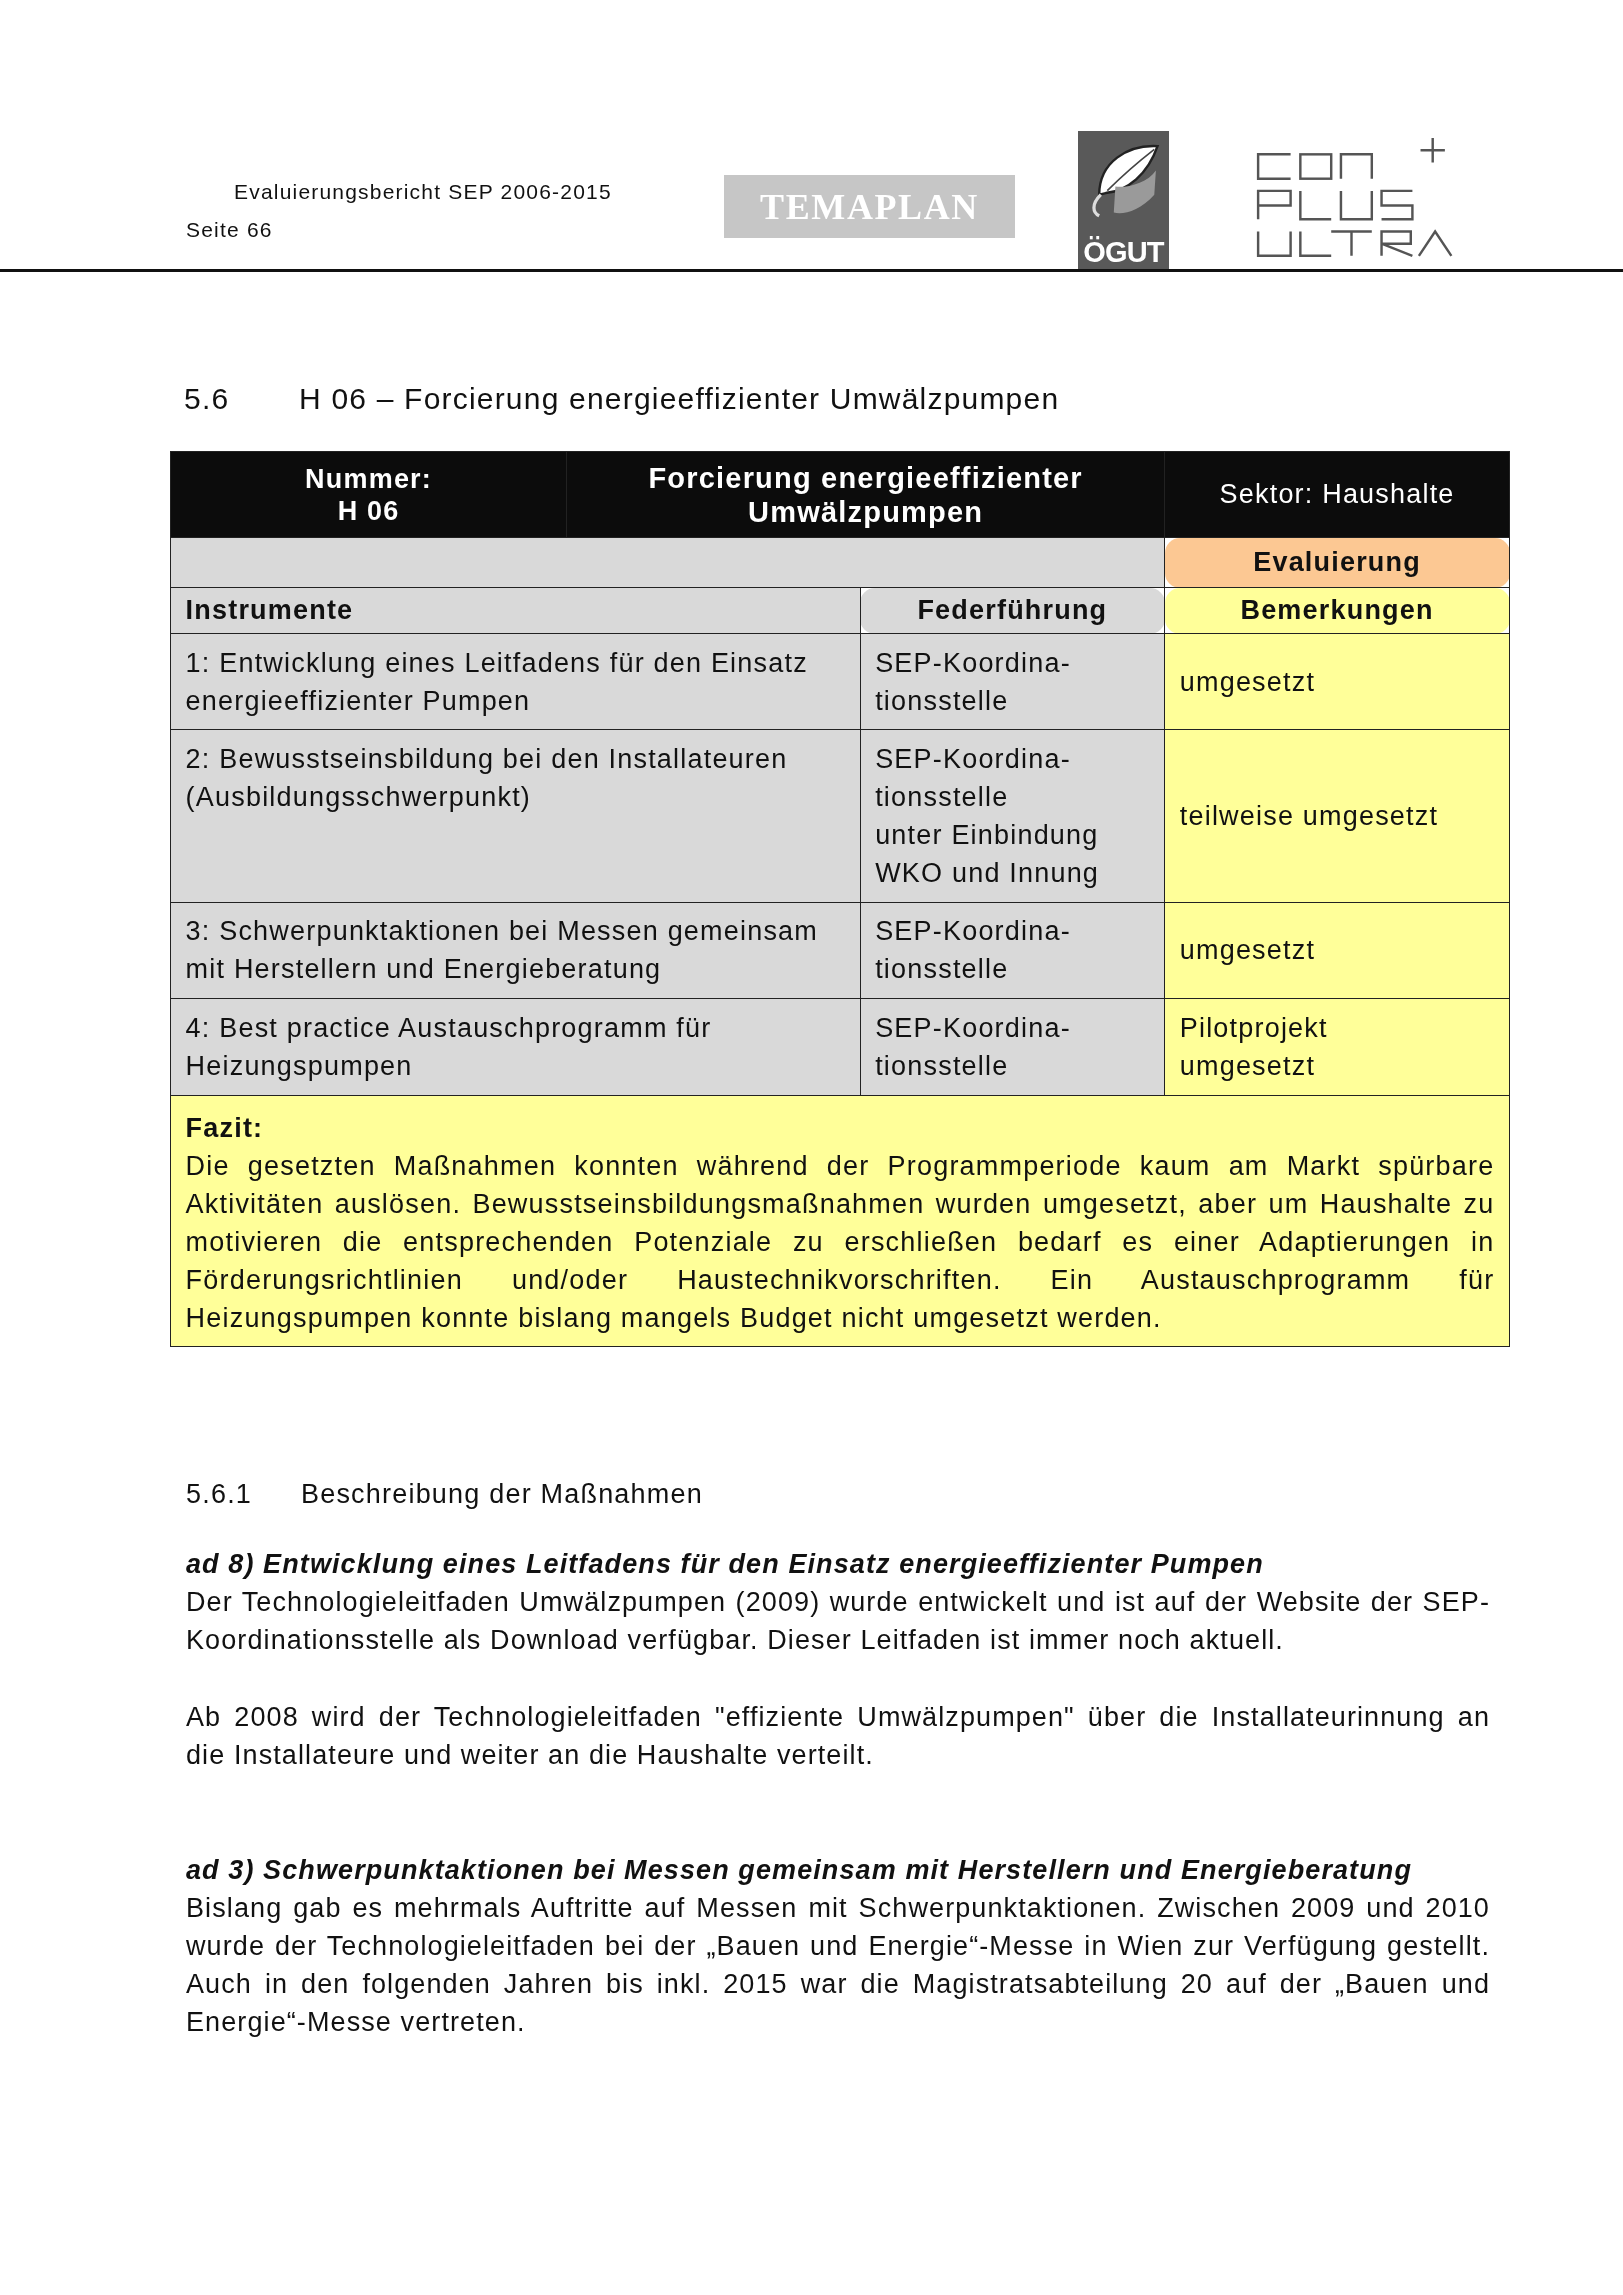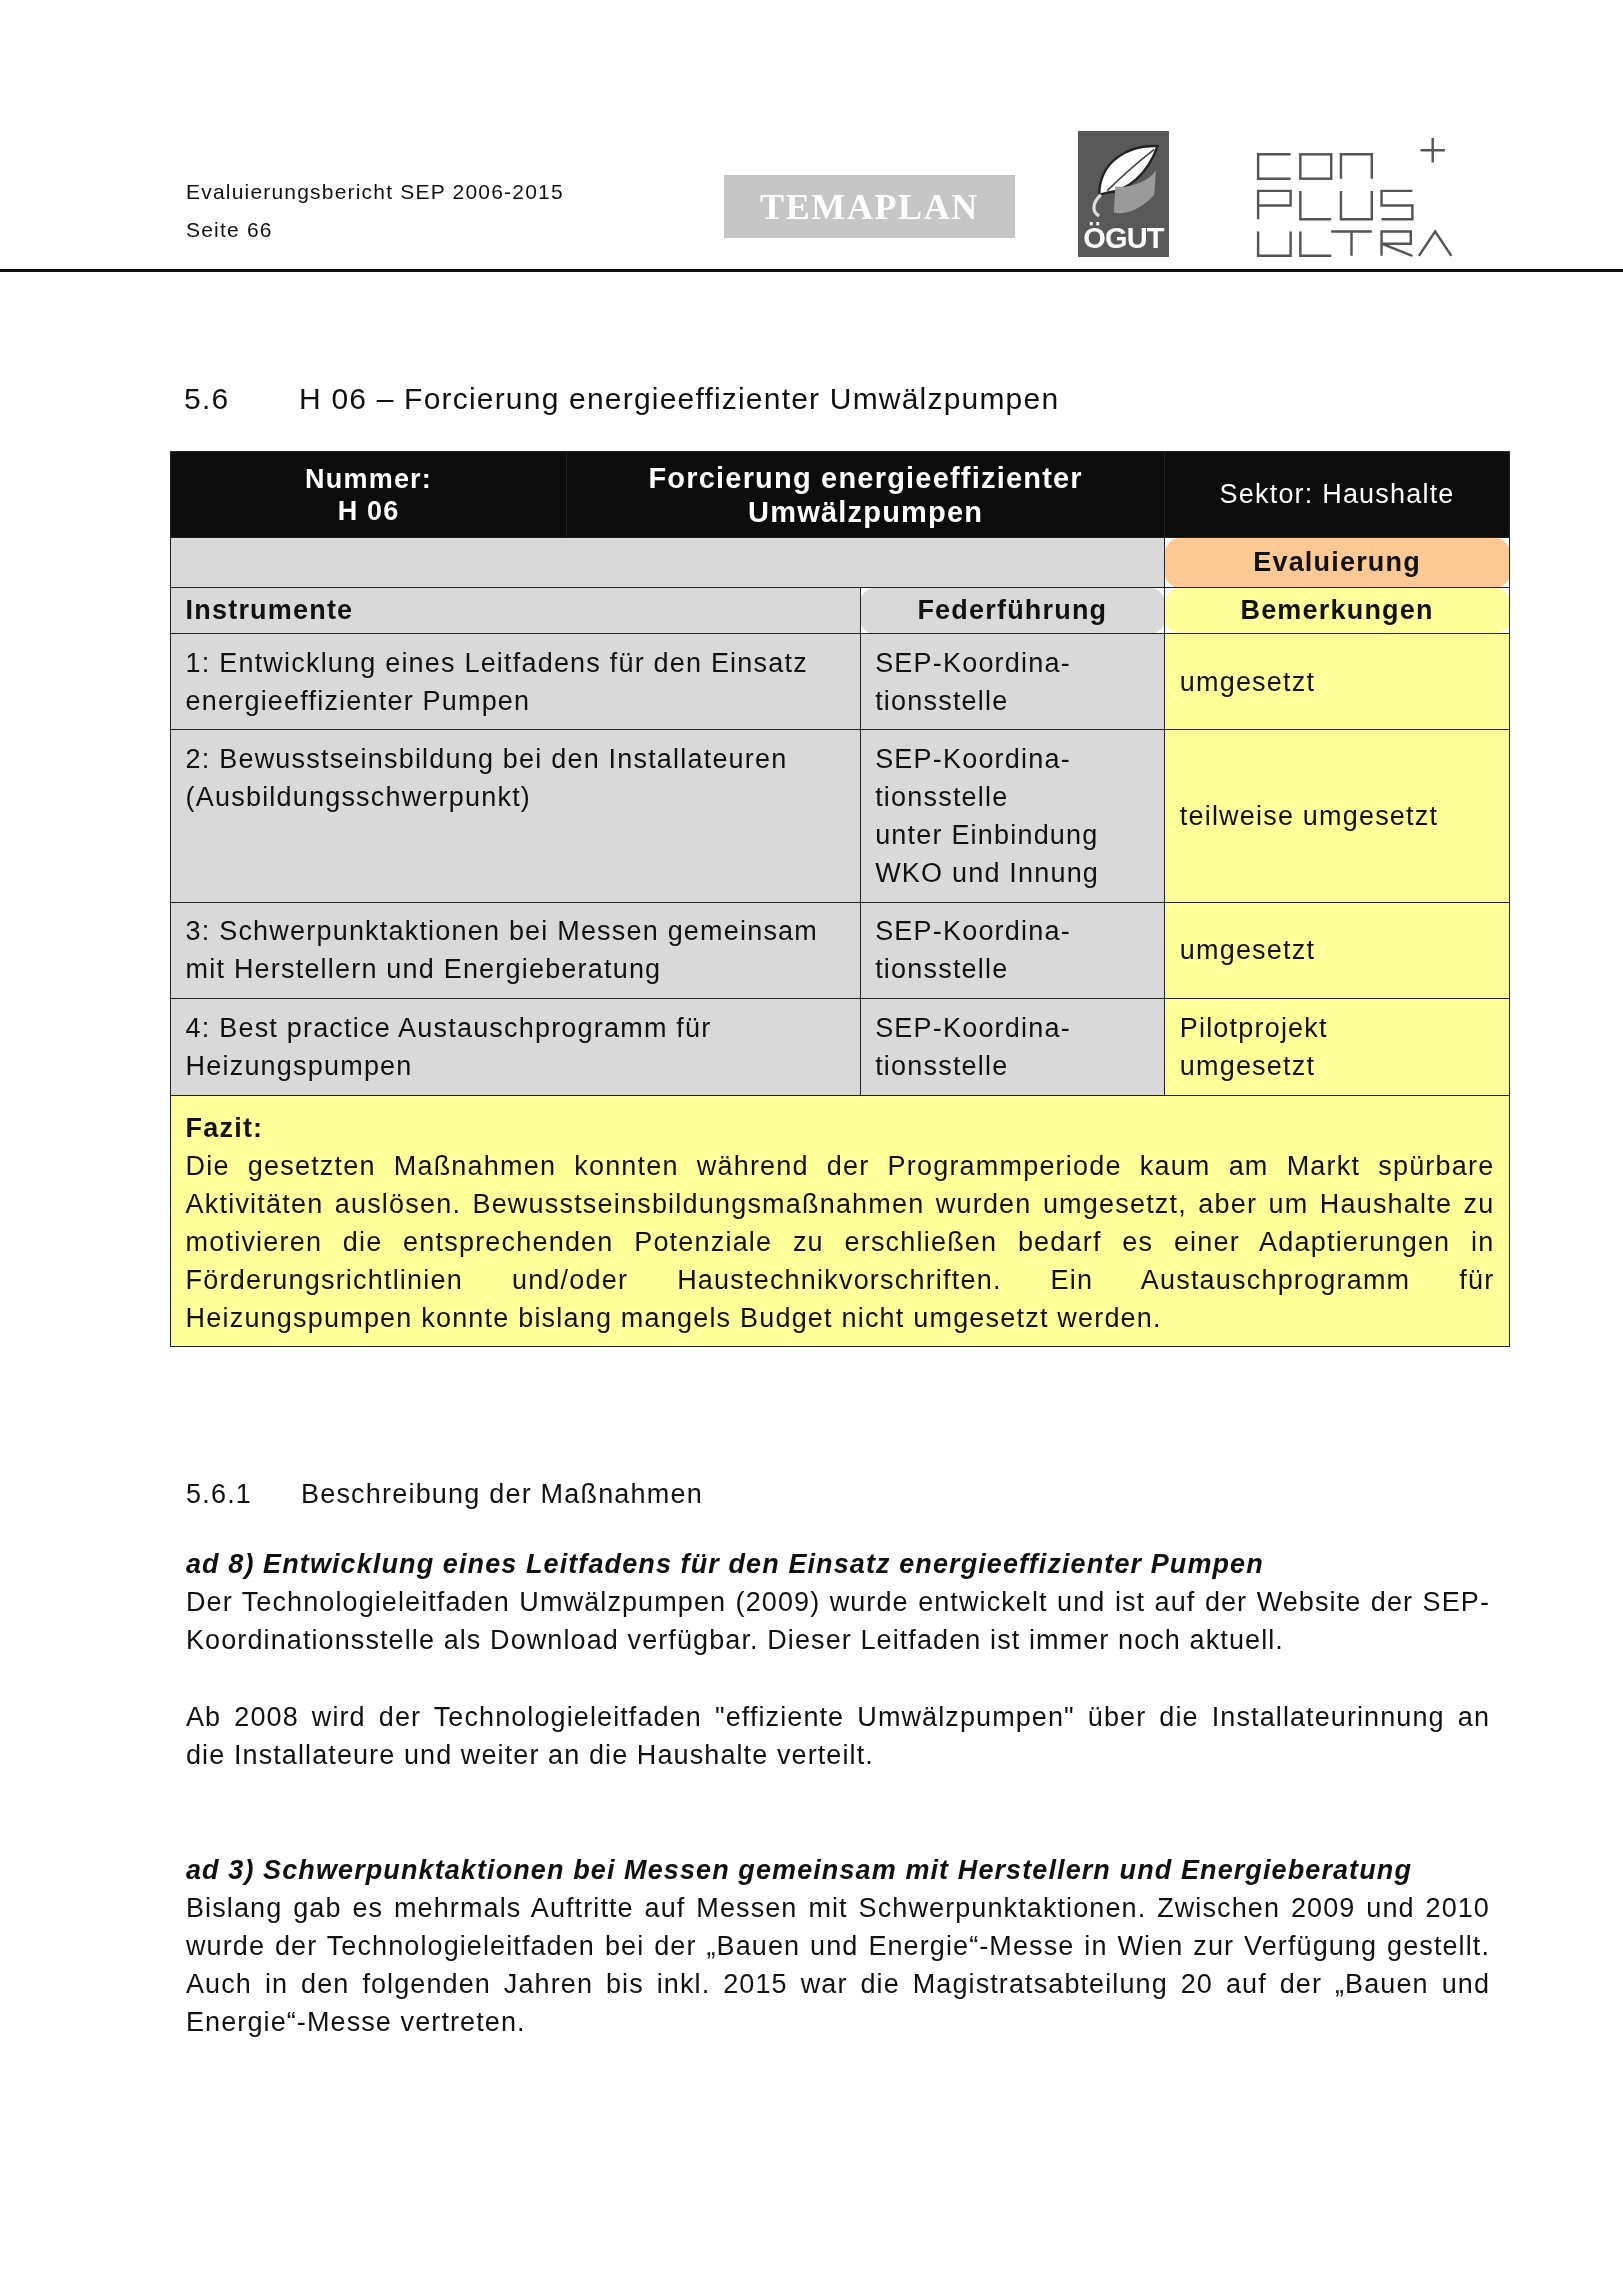--- a/index.html
+++ b/index.html
@@ -1,21 +1,21 @@
 <!DOCTYPE html>
 <html style="font-size:13px"><head>
 <meta charset="utf-8">
 <style>
   html, body { margin:0; padding:0; background:#fff; }
   body { width:1623px; height:2295px; position:relative; font-family:"Liberation Sans", sans-serif; color:#111; overflow:hidden; }
   .hdr-text { position:absolute; left:186px; font-size:21px; letter-spacing:1.2px; }
-  #hdr1 { top:180px; }
+  #hdr1 { top:180px;margin-left:48px; }
   #hdr2 { top:218px; }
   #temaplan { position:absolute; left:724px; top:175px; width:291px; height:63px; background:#c6c6c6; color:#fff; font-family:"Liberation Serif", serif; font-weight:bold; font-size:36px; letter-spacing:1.6px; display:flex; align-items:center; justify-content:center; }
-  #ogut { position:absolute; left:1078px; top:131px; width:91px; height:126px; background:#595959; }
+  #ogut { position:absolute; left:1078px; top:131px; width:91px; height:140px; background:#595959; }
   #ogut .leaf { position:absolute; left:4.9px; top:6.5px; width:81px; height:81px; }
   #ogut .lbl { position:absolute; bottom:1.6px; width:100%; text-align:center; color:#fff; font-weight:bold; font-size:29px; letter-spacing:-0.8px; }
   #conplus { position:absolute; left:1250px; top:134px; width:203px; height:130px; }
   #hr { position:absolute; left:0; top:269px; width:1623px; height:3.2px; background:#111; }
   #sec-title { position:absolute; left:184px; top:382px; font-size:30px; letter-spacing:1.2px; }
   #sec-title .num { display:inline-block; width:115px; }
   table#mt { position:absolute; left:170px; top:451px; width:1340px; border-collapse:collapse; font-size:27px; letter-spacing:1.2px; }
   #mt td { border:1.6px solid #222; padding:0 14.6px; vertical-align:top; }
   .blk { background:#0c0c0c; color:#fff; font-weight:bold; text-align:center; vertical-align:middle !important; }
   .gray { background:#d9d9d9; }

